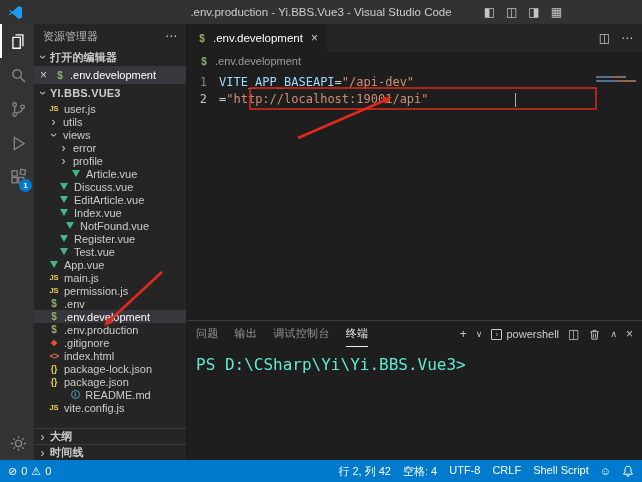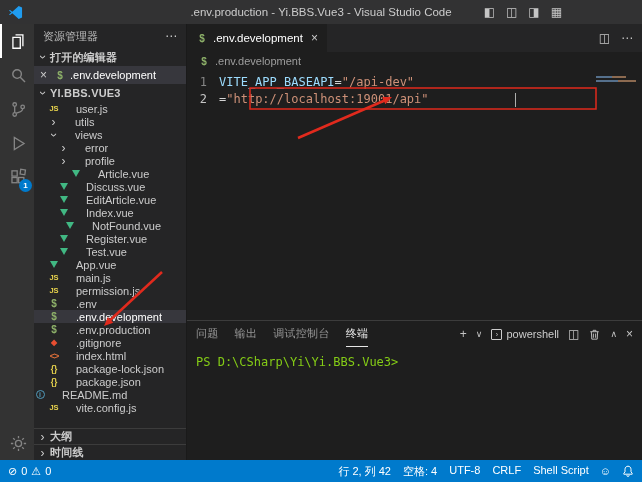--- a/index.html
+++ b/index.html
@@ -27,21 +27,21 @@
   .sidebar{width:152px;background:#252526;display:flex;flex-direction:column;font-size:11px;overflow:hidden;}
   .sidebar-title{height:24px;flex:none;display:flex;align-items:center;padding:0 9px;color:#bbbbbb;}
   .sidebar-title .more{margin-left:auto;color:#cccccc;font-size:12px;}
   .sec-h{height:18px;flex:none;display:flex;align-items:center;gap:2px;font-weight:bold;color:#cccccc;padding:0 3px;letter-spacing:.2px;}
   .sec-h.bordered{height:16px;border-top:1px solid #3c3c3c;}
   .chev{display:inline-block;width:11px;text-align:center;color:#cccccc;font-weight:normal;font-size:12px;}
   .chev.exp{transform:rotate(90deg);}
   .oe-row{height:18px;flex:none;display:flex;align-items:center;gap:4px;padding:0 6px;background:#37373d;color:#ffffff;}
   .oe-close{color:#cccccc;font-size:12px;width:10px;}
   .tree{flex:1;overflow:hidden;}
-  .tree-row{height:13px;display:flex;align-items:center;gap:16px;color:#cccccc;white-space:nowrap;cursor:pointer;}
+  .tree-row{height:13px;display:flex;align-items:center;gap:4px;color:#cccccc;white-space:nowrap;cursor:pointer;}
   .tree-row.selected{background:#37373d;color:#ffffff;}
   .tree-label{font-size:11px;}
   .fi{display:inline-flex;width:12px;flex:none;justify-content:center;align-items:center;font-weight:bold;font-family:"Liberation Sans",sans-serif;}
   .fi-js{color:#e8d44d;font-size:7.5px;}
   .fi-env{color:#8db069;font-size:10px;}
   .fi-json{color:#e8d44d;font-size:8.5px;}
   .fi-html{color:#e0703a;font-size:9px;letter-spacing:-1px;}
   .fi-git{color:#e84e31;font-size:8px;}
   .fi-md{color:#519aba;font-size:7px;}
   .fi-md{width:12px;}
@@ -80,21 +80,21 @@
   .panel{height:140px;flex:none;border-top:1px solid #3c3c3c;display:flex;flex-direction:column;background:#1e1e1e;}
   .panel-header{height:26px;flex:none;display:flex;align-items:stretch;padding:0 9px;}
   .p-tabs{display:flex;gap:16px;font-size:11px;color:#969696;}
   .p-tab{display:flex;align-items:center;border-bottom:1px solid transparent;cursor:pointer;letter-spacing:.3px;}
   .p-tab.active{color:#e7e7e7;border-bottom-color:#e7e7e7;}
   .p-actions{margin-left:auto;display:flex;align-items:center;gap:9px;color:#c5c5c5;font-size:12px;}
   .p-actions .small{font-size:9px;}
   .ps-btn{display:flex;align-items:center;gap:4px;font-size:11px;color:#cccccc;}
   .ps-box{width:11px;height:11px;border:1px solid #cccccc;display:inline-flex;align-items:center;justify-content:center;font-size:7px;border-radius:1px;}
   .trash{width:13px;height:13px;}
-  .terminal{flex:1;padding:8px 9px;font-family:"DejaVu Sans Mono","Liberation Mono",monospace;font-size:12px;color:#84cc16;}
+  .terminal{flex:1;padding:8px 9px;font-family:"DejaVu Sans Mono","Liberation Mono",monospace;font-size:16px;color:#5eead4;}
 
   
   .statusbar{position:absolute;left:0;right:0;bottom:0;height:22px;background:#007acc;color:#ffffff;display:flex;align-items:center;font-size:11px;padding:0 8px;gap:5px;z-index:2;}
   .sb-left{display:flex;align-items:center;gap:4px;cursor:pointer;}
   .sb-right{margin-left:auto;display:flex;align-items:center;gap:11px;}
   .sb-items{display:flex;gap:12px;}
   .sb-items span{cursor:pointer;}
   .bell{width:12px;height:12px;}
 
   
@@ -293,21 +293,21 @@
           <span class="tree-label">index.html</span>
         </div>
         <div class="tree-row" style="padding-left: 14px;">
           <span class="fi fi-json">{}</span>
           <span class="tree-label">package-lock.json</span>
         </div>
         <div class="tree-row" style="padding-left: 14px;">
           <span class="fi fi-json">{}</span>
           <span class="tree-label">package.json</span>
         </div>
-        <div class="tree-row" style="">
+        <div class="tree-row" style=" justify-content: center;">
           <span class="fi fi-md">
             <span class="md-circle">i</span>
           </span>
           <span class="tree-label">README.md</span>
         </div>
         <div class="tree-row" style="padding-left: 14px;">
           <span class="fi fi-js">JS</span>
           <span class="tree-label">vite.config.js</span>
         </div>
       </div>

